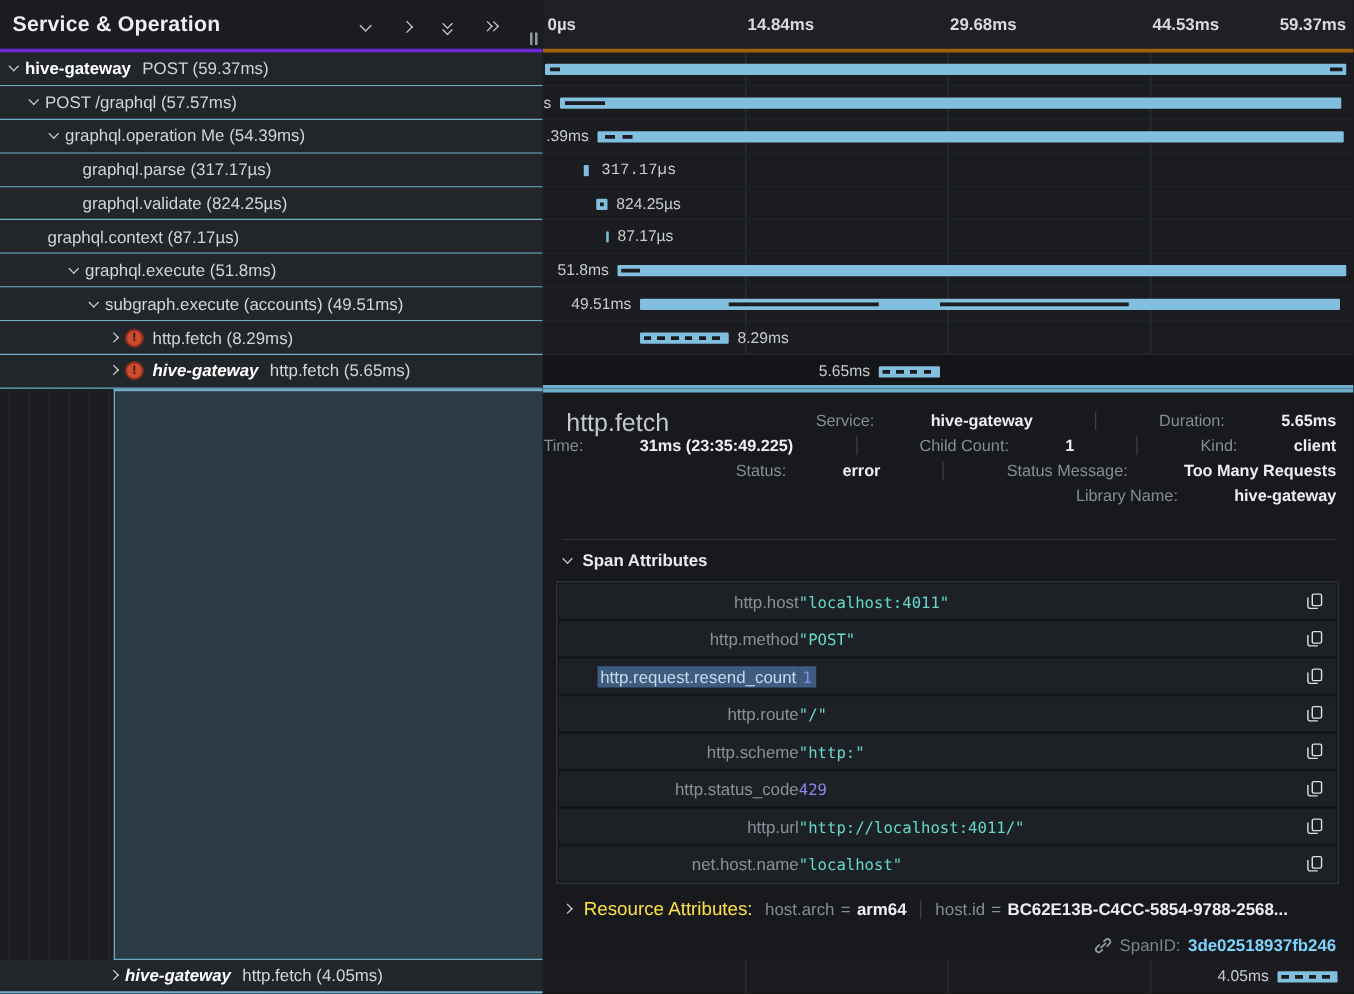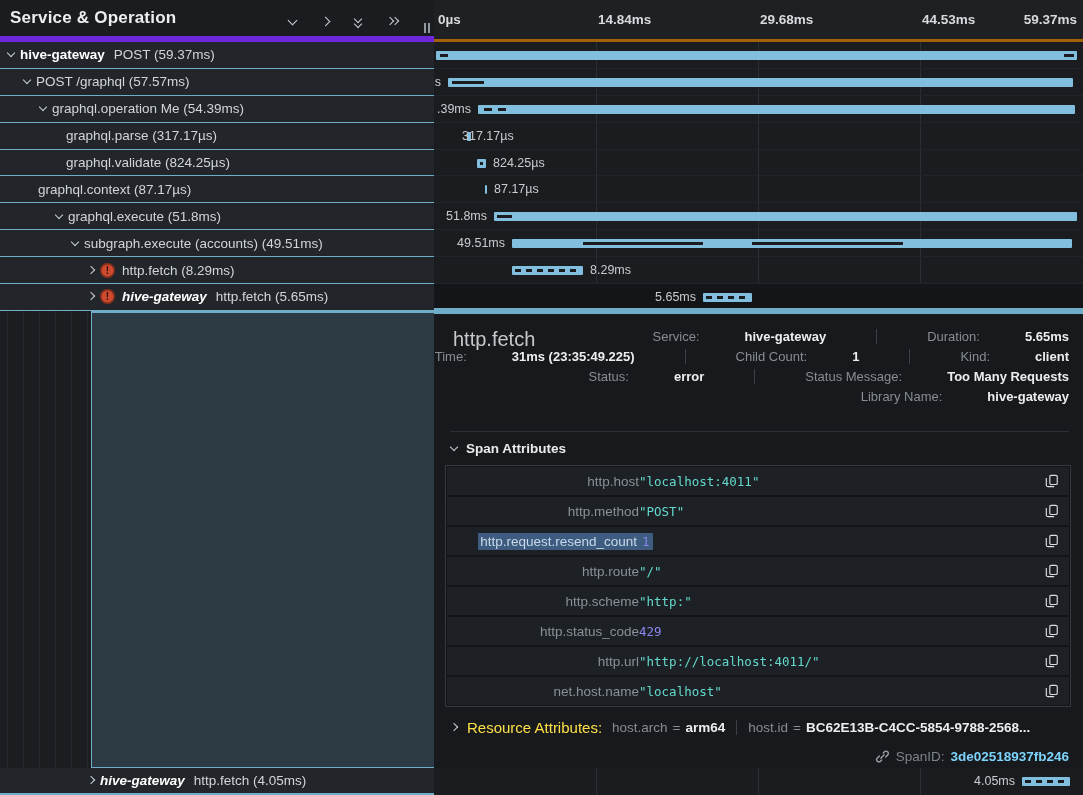--- a/index.html
+++ b/index.html
@@ -5,21 +5,21 @@
   * { margin:0; padding:0; box-sizing:border-box; }
   html,body { background:#0f1012; }
   .app {
     position:relative; width:1083px; height:795px; overflow:hidden;
     background:#17191c; font-family:"Liberation Sans", sans-serif;
     -webkit-font-smoothing:antialiased;
   }
   
   .left-panel { position:absolute; left:0; top:0; width:434px; height:795px; background:#1b1d21; }
   .left-header {
-    position:relative; height:42px; background:#1a1c1f; border-bottom:6px solid #6d28d9;
+    position:relative; height:42px; background:#1a1c1f; border-bottom:3px solid #6d28d9;
     display:flex; align-items:center; padding:0 10px;
   }
   .left-title { font-size:17px; font-weight:bold; color:#eceef0; letter-spacing:.2px; }
   .header-icons { position:absolute; right:36px; top:0; height:42px; display:flex; align-items:center; gap:19px; }
   .hicon { display:flex; align-items:center; justify-content:center; width:14px; height:14px; cursor:pointer; }
   .chev { display:inline-block; width:9px; height:9px; position:relative; }
   .chev::before { content:""; position:absolute; left:1px; top:0; width:6px; height:6px;
     border-right:1.8px solid #cdd0da; border-bottom:1.8px solid #cdd0da; }
   .chev.down::before  { transform:rotate(45deg); }
   .chev.right::before { transform:rotate(-45deg); top:1px; }
@@ -143,21 +143,21 @@
           <span class="bar-label" style="right: 642px;">s</span>
         </div>
         <div class="trow">
           <div class="bar" style="left: 44px; width: 597px;"></div>
           <div class="dash-seg" style="left: 50px; width: 8px;"></div>
           <div class="dash-seg" style="left: 64px; width: 8px;"></div>
           <span class="bar-label" style="right: 612px;">.39ms</span>
         </div>
         <div class="trow">
           <div class="bar" style="left: 33px; width: 4px;"></div>
-          <span class="bar-label" style="left: 28px;">317.17µs</span>
+          <span class="bar-label" style="left: 47px; font-family: Liberation Mono, monospace;">317.17µs</span>
         </div>
         <div class="trow">
           <div class="bar" style="left: 43px; width: 9px;"></div>
           <div class="dash-seg" style="left: 46px; width: 3px;"></div>
           <span class="bar-label" style="left: 59px;">824.25µs</span>
         </div>
         <div class="trow">
           <div class="bar" style="left: 51px; width: 2px;"></div>
           <span class="bar-label" style="left: 60px;">87.17µs</span>
         </div>

